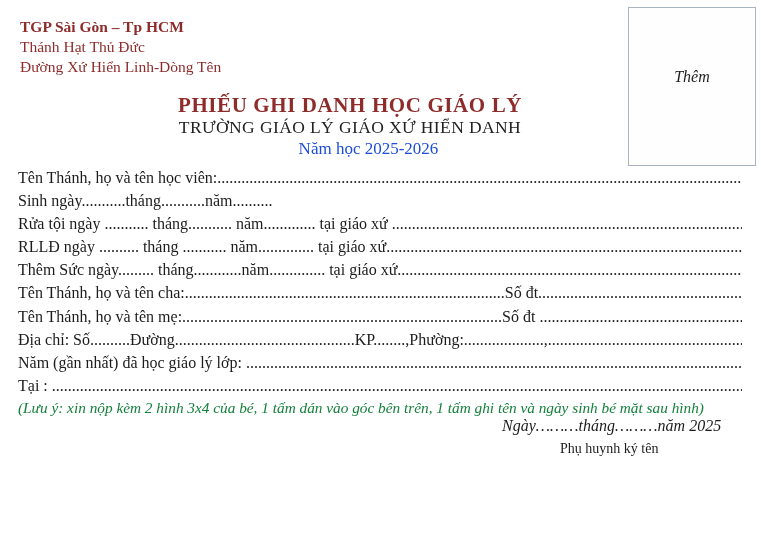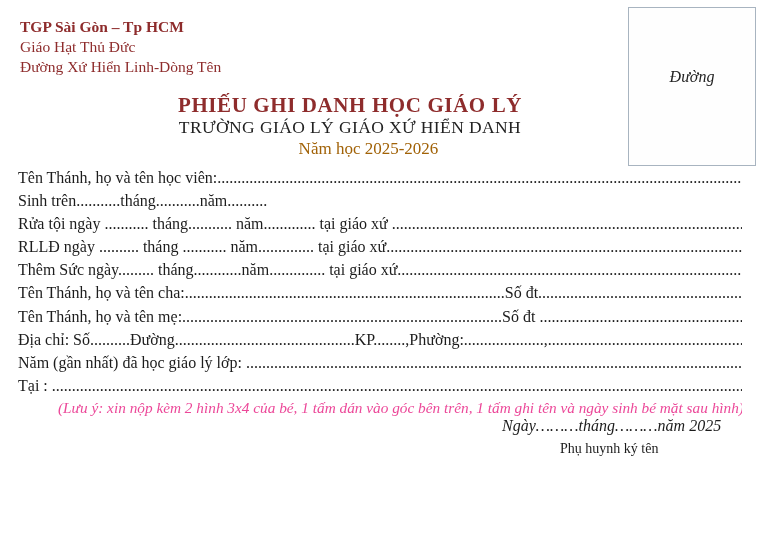--- a/index.html
+++ b/index.html
@@ -35,73 +35,72 @@
   
   .title-block {
     position: absolute; top: 94px; left: 0;
     width: 700px; text-align: center;
   }
   .title-main {
     color: #8e2c2c; font-weight: bold;
     font-size: 21px; line-height: 22px; letter-spacing: 0.6px;
   }
   .title-school { font-size: 17.5px; line-height: 23px; letter-spacing: 0.4px; color: #222; }
-  .title-year { font-size: 17px; line-height: 20px; color: #a16207; margin-left: 37px; }
+  .title-year { font-size: 17px; line-height: 20px; color: #1d4ed8; margin-left: 37px; }
 
   
   .form {
     position: absolute; top: 166px; left: 0;
     width: 761px; box-sizing: border-box;
     padding: 0 19px 0 18px;
   }
   .form-line {
     font-size: 16px; line-height: 23.1px;
     white-space: nowrap; overflow: hidden;
     color: #1c1c1c;
   }
   .note-line {
     font-size: 15.3px; line-height: 21px;
     font-style: italic; white-space: nowrap; overflow: hidden;
-    color: #ec4899;
-    margin-left: 40px;
+    color: #15803d;
   }
   .sig-block { position: absolute; top: 415px; left: 12px; width: 761px; }
   .sig-date {
     margin-left: 490px; font-style: italic;
     font-size: 16px; line-height: 22px; white-space: nowrap;
   }
   .sig-sign {
     margin-left: 548px;
     font-size: 14px; line-height: 23px; white-space: nowrap;
   }
 </style>
 </head>
 <body>
 
 <div class="page">
 
   <div class="header">
     <div class="h-line bold">TGP Sài Gòn – Tp HCM</div>
-    <div class="h-line">Giáo Hạt Thủ Đức</div>
+    <div class="h-line">Thánh Hạt Thủ Đức</div>
     <div class="h-line">Đường Xứ Hiển Linh-Dòng Tên</div>
   </div>
 
   <div class="photo-box">
-    <span class="photo-label">Đường</span>
+    <span class="photo-label">Thêm</span>
   </div>
 
   <div class="title-block">
     <div class="title-main">PHIẾU GHI DANH HỌC GIÁO LÝ</div>
     <div class="title-school">TRƯỜNG GIÁO LÝ GIÁO XỨ HIỂN DANH</div>
     <div class="title-year">Năm học 2025-2026</div>
   </div>
 
   <div class="form">
     <div class="form-line">Tên Thánh, họ và tên học viên:............................................................................................................................................</div>
-    <div class="form-line">Sinh trên...........tháng...........năm..........</div>
+    <div class="form-line">Sinh ngày...........tháng...........năm..........</div>
     <div class="form-line">Rửa tội ngày ........... tháng........... năm.............  tại giáo xứ ....................................................................................................</div>
     <div class="form-line">RLLĐ  ngày .......... tháng ........... năm.............. tại giáo xứ....................................................................................................</div>
     <div class="form-line">Thêm Sức ngày......... tháng............năm.............. tại giáo xứ....................................................................................................</div>
     <div class="form-line">Tên Thánh, họ và tên cha:................................................................................Số đt................................................................................</div>
     <div class="form-line">Tên Thánh, họ và tên mẹ:................................................................................Số đt ................................................................................</div>
     <div class="form-line">Địa chỉ: Số..........Đường.............................................KP........,Phường:....................,............................................................</div>
     <div class="form-line">Năm (gần nhất) đã học giáo lý lớp: ............................................................................................................................................</div>
     <div class="form-line">Tại : ....................................................................................................................................................................................................</div>
     <div class="note-line">(Lưu ý: xin nộp kèm 2 hình 3x4 của bé, 1 tấm dán vào góc bên trên, 1 tấm ghi tên và ngày sinh bé mặt sau hình)</div>
   </div>

